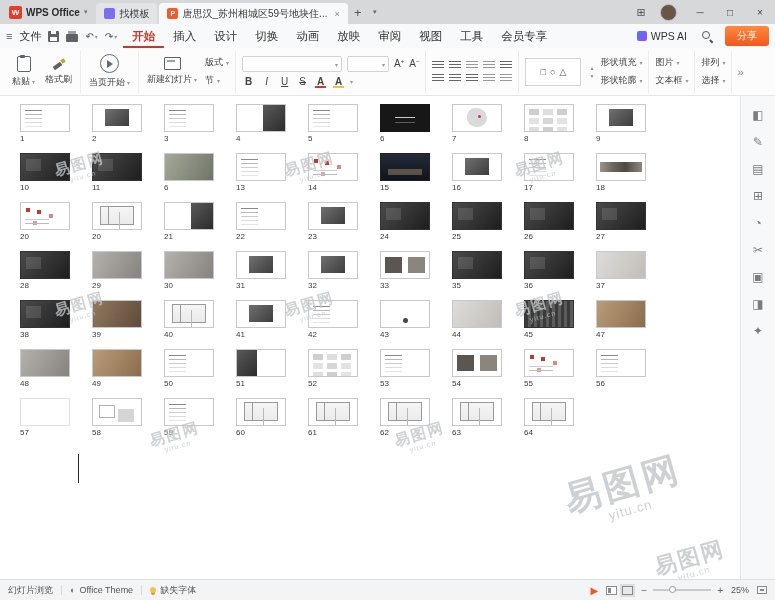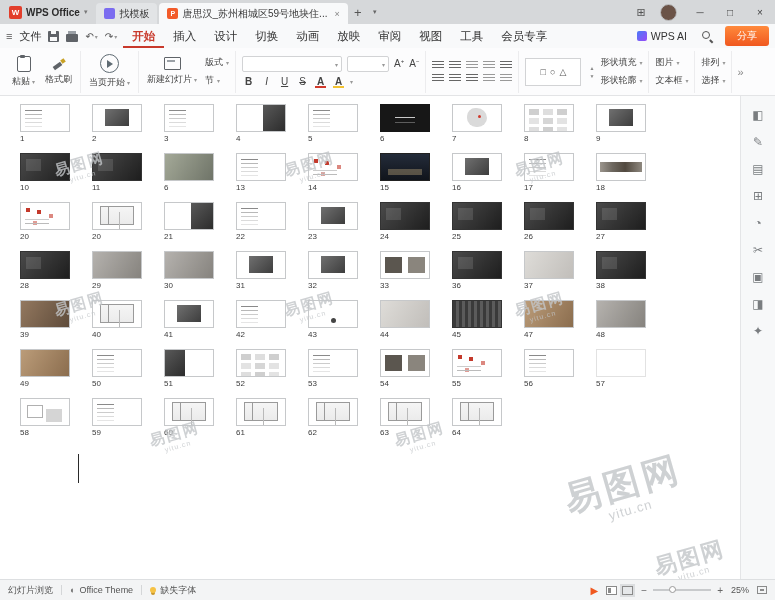--- a/index.html
+++ b/index.html
@@ -508,20 +508,24 @@
           <div class="slide-cell">
             <div class="thumb tone-photo-c"></div>
             <div class="slide-num">32</div>
           </div>
           <div class="slide-cell">
             <div class="thumb tone-pair"></div>
             <div class="slide-num">33</div>
           </div>
           <div class="slide-cell">
             <div class="thumb tone-dark"></div>
+            <div class="slide-num">35</div>
+          </div>
+          <div class="slide-cell">
+            <div class="thumb tone-dark"></div>
             <div class="slide-num">36</div>
           </div>
           <div class="slide-cell">
             <div class="thumb tone-graylight"></div>
             <div class="slide-num">37</div>
           </div>
           <div class="slide-cell">
             <div class="thumb tone-dark"></div>
             <div class="slide-num">38</div>
           </div>

